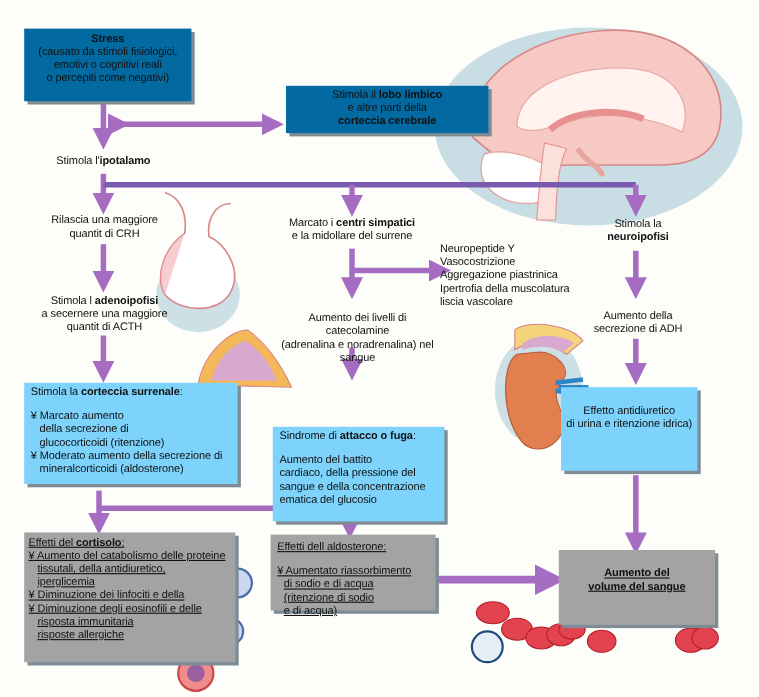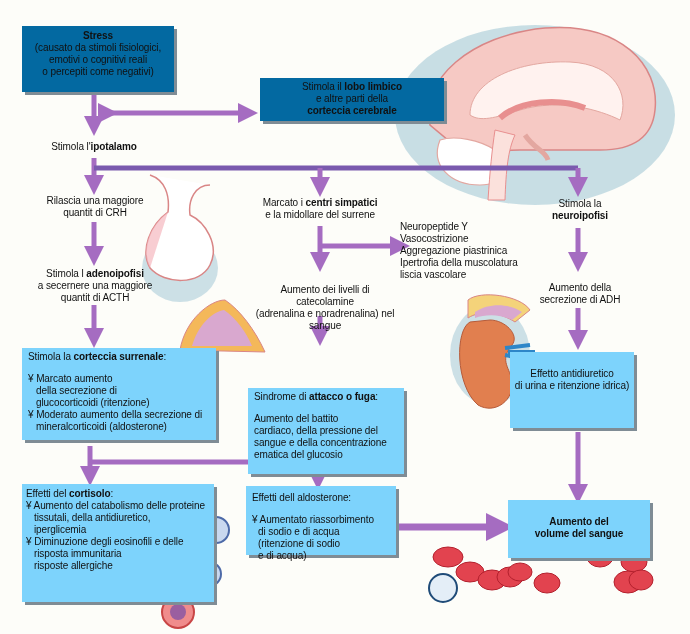--- a/index.html
+++ b/index.html
@@ -2,21 +2,21 @@
 <html><head>
 <meta charset="utf-8">
 <style>
   html, body { margin:0; padding:0; }
   body { width:690px; height:634px; background:#fdfdf9; position:relative; overflow:hidden;
          font-family:"Liberation Sans", sans-serif; color:#111; }
   .abs { position:absolute; }
   .txt { font-size:10px; line-height:12px; text-align:center; letter-spacing:-0.1px; }
   .box-yellow { background:#0369a1; box-shadow:3px 3px 0 #7f8c95; }
   .box-light { background:#7dd3fc; box-shadow:3px 3px 0 #7f8c95; }
-  .box-blue { background:#7dd3fc; box-shadow:3px 3px 0 #7f8c95; }
+  .box-blue { background:#a3a3a3; box-shadow:3px 3px 0 #7f8c95;text-decoration:underline; }
   .left { text-align:left; }
   svg.layer { position:absolute; left:0; top:0; }
   .b { font-weight:bold; }
 </style>
 </head>
 <body>
 
 <svg class="layer" width="690" height="634">
 
   <g>
@@ -187,29 +187,30 @@
 <div class="abs box-light txt" style="left:510px; top:352px; width:124px; height:76px; padding-top:16px; box-sizing:border-box;">
   <div>Effetto antidiuretico</div>
   <div>di urina e ritenzione idrica)</div>
 </div>
 
 <div class="abs box-blue txt left" style="left:22px; top:484px; width:192px; height:118px; padding:4px 0 0 4px; box-sizing:border-box;">
   <div><span>Effetti del </span><span class="b">cortisolo</span><span>:</span></div>
   <div>¥ Aumento del catabolismo delle proteine</div>
   <div style="padding-left:8px;">tissutali, della antidiuretico,</div>
   <div style="padding-left:8px;">iperglicemia</div>
+  <div>¥ Diminuzione dei linfociti e della</div>
   <div>¥ Diminuzione degli eosinofili e delle</div>
   <div style="padding-left:8px;">risposta immunitaria</div>
   <div style="padding-left:8px;">risposte allergiche</div>
 </div>
 
 <div class="abs box-blue txt left" style="left:246px; top:486px; width:150px; height:69px; padding:6px 0 0 6px; box-sizing:border-box;">
   <div style="margin-bottom:10px;">Effetti dell aldosterone:</div>
   <div>¥ Aumentato riassorbimento</div>
   <div style="padding-left:6px;">di sodio e di acqua</div>
   <div style="padding-left:6px;">(ritenzione di sodio</div>
   <div style="padding-left:6px;">e di acqua)</div>
 </div>
 
-<div class="abs box-blue txt b" style="left:508px; top:500px; width:142px; height:58px; padding-top:16px; box-sizing:border-box;">
+<div class="abs box-blue txt b" style="left:508px; top:500px; width:142px; height:68px; padding-top:16px; box-sizing:border-box;">
   <div>Aumento del</div>
   <div>volume del sangue</div>
 </div>
 
 </body></html>

